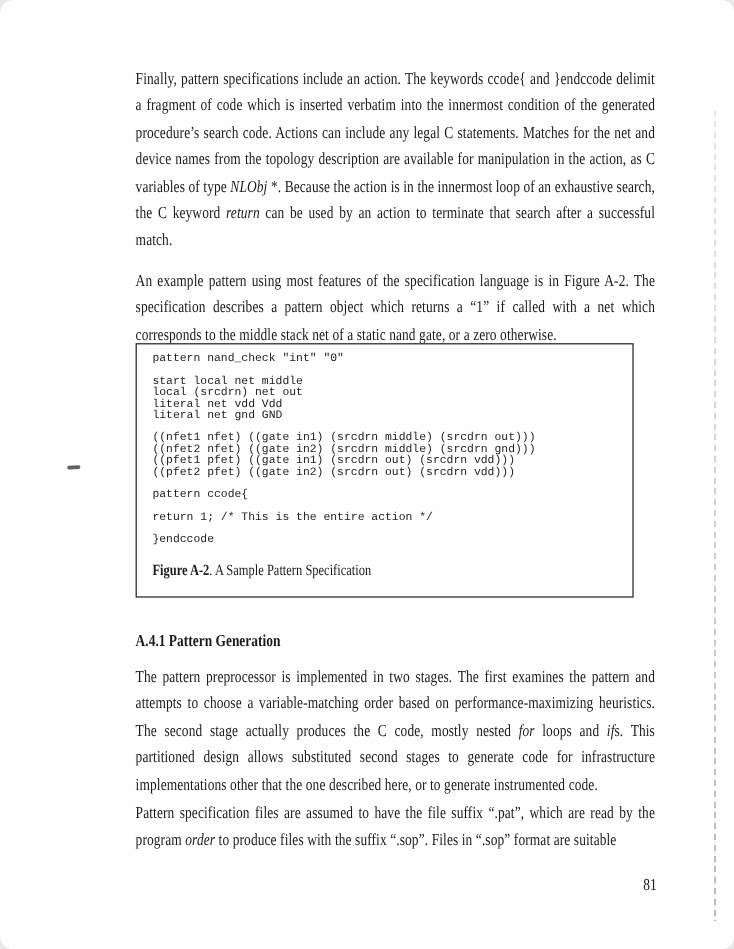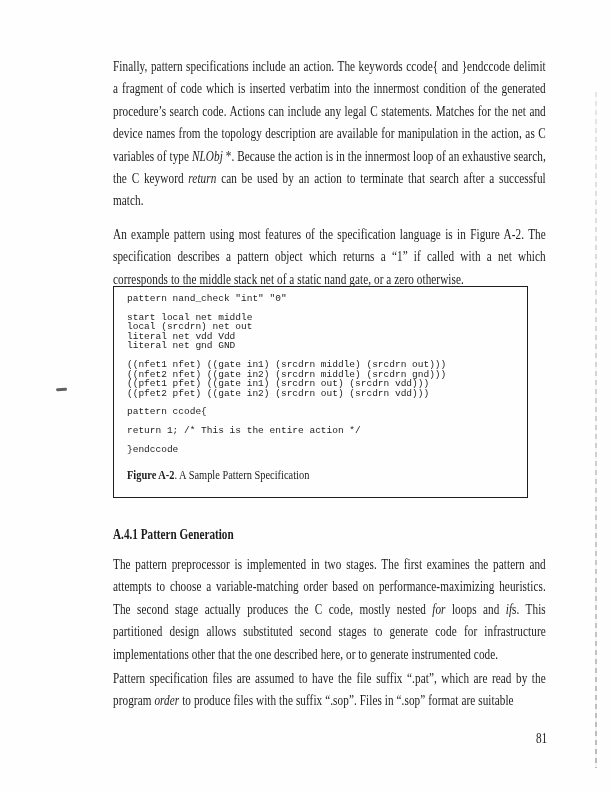--- a/index.html
+++ b/index.html
@@ -9,20 +9,21 @@
   }
   .page {
     position: relative;
     width: 612px;
     height: 791px;
     margin: 0 auto;
     background: #fefefe;
     font-family: "Liberation Serif", serif;
     color: #1b1b1b;
     overflow: hidden;
+    border-radius: 11px;
   }
   
   .body-par {
     position: absolute;
     left: 113px;
     width: 541px;
     margin: 0;
     font-size: 14px;
     line-height: 22.4px;
     text-align: justify;

